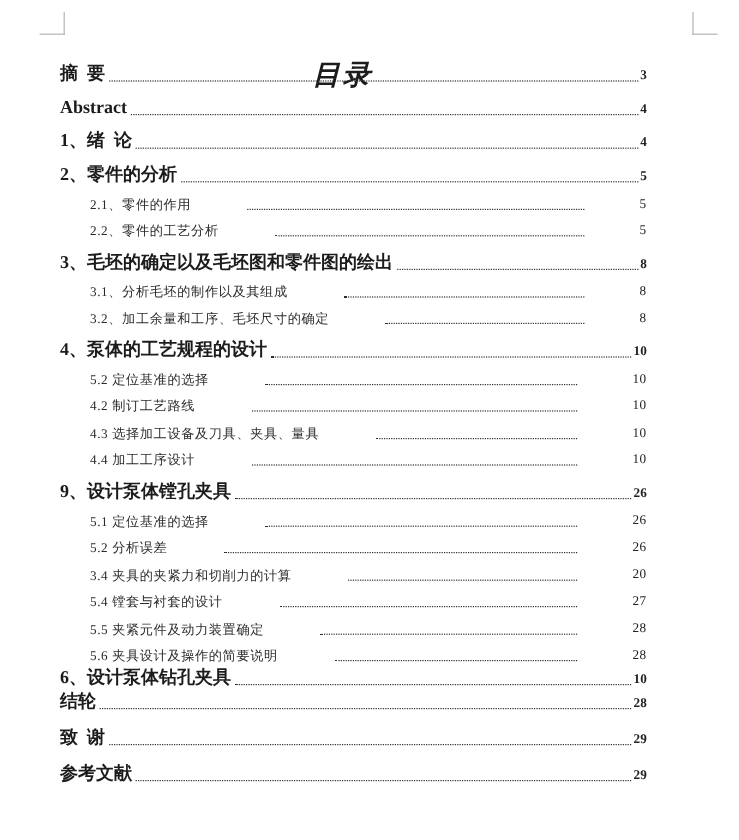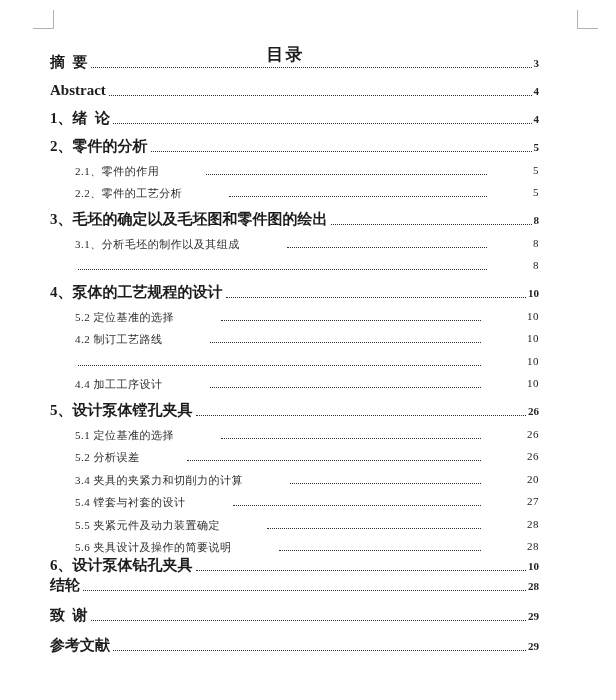--- a/index.html
+++ b/index.html
@@ -31,24 +31,25 @@
     left: 577px;
     border-left: 1px solid #b3b3b3;
     border-bottom: 1px solid #b3b3b3;
   }
   .doc-title {
     position: absolute;
     top: 34px;
     left: 0;
     width: 571px;
     text-align: center;
-    font-size: 17px;
+    font-size: 23px;
     font-weight: bold;
     letter-spacing: 2px;
     line-height: 1.2;
+    font-style: italic;
   }
   .toc {
     position: absolute;
     top: 42px;
     left: 50px;
     width: 489px;
   }
   .row {
     display: flex;
     align-items: flex-end;
@@ -140,20 +141,21 @@
     <span class="pagenum">8</span>
   </div>
 
   <div class="row lv2">
     <span class="label">3.1、分析毛坯的制作以及其组成</span>
     <span class="leader"></span>
     <span class="pagenum">8</span>
   </div>
 
   <div class="row lv2">
+    <span class="label">3.2、加工余量和工序、毛坯尺寸的确定</span>
     <span class="leader"></span>
     <span class="pagenum">8</span>
   </div>
 
   <div class="row lv1">
     <span class="label">4、泵体的工艺规程的设计</span>
     <span class="leader"></span>
     <span class="pagenum">10</span>
   </div>
 
@@ -163,32 +165,33 @@
     <span class="pagenum">10</span>
   </div>
 
   <div class="row lv2">
     <span class="label">4.2 制订工艺路线</span>
     <span class="leader"></span>
     <span class="pagenum">10</span>
   </div>
 
   <div class="row lv2">
+    <span class="label">4.3 选择加工设备及刀具、夹具、量具</span>
     <span class="leader"></span>
     <span class="pagenum">10</span>
   </div>
 
   <div class="row lv2">
     <span class="label">4.4 加工工序设计</span>
     <span class="leader"></span>
     <span class="pagenum">10</span>
   </div>
 
   <div class="row lv1">
-    <span class="label">5、设计泵体镗孔夹具</span>
+    <span class="label">9、设计泵体镗孔夹具</span>
     <span class="leader"></span>
     <span class="pagenum">26</span>
   </div>
 
   <div class="row lv2">
     <span class="label">5.1 定位基准的选择</span>
     <span class="leader"></span>
     <span class="pagenum">26</span>
   </div>
 

